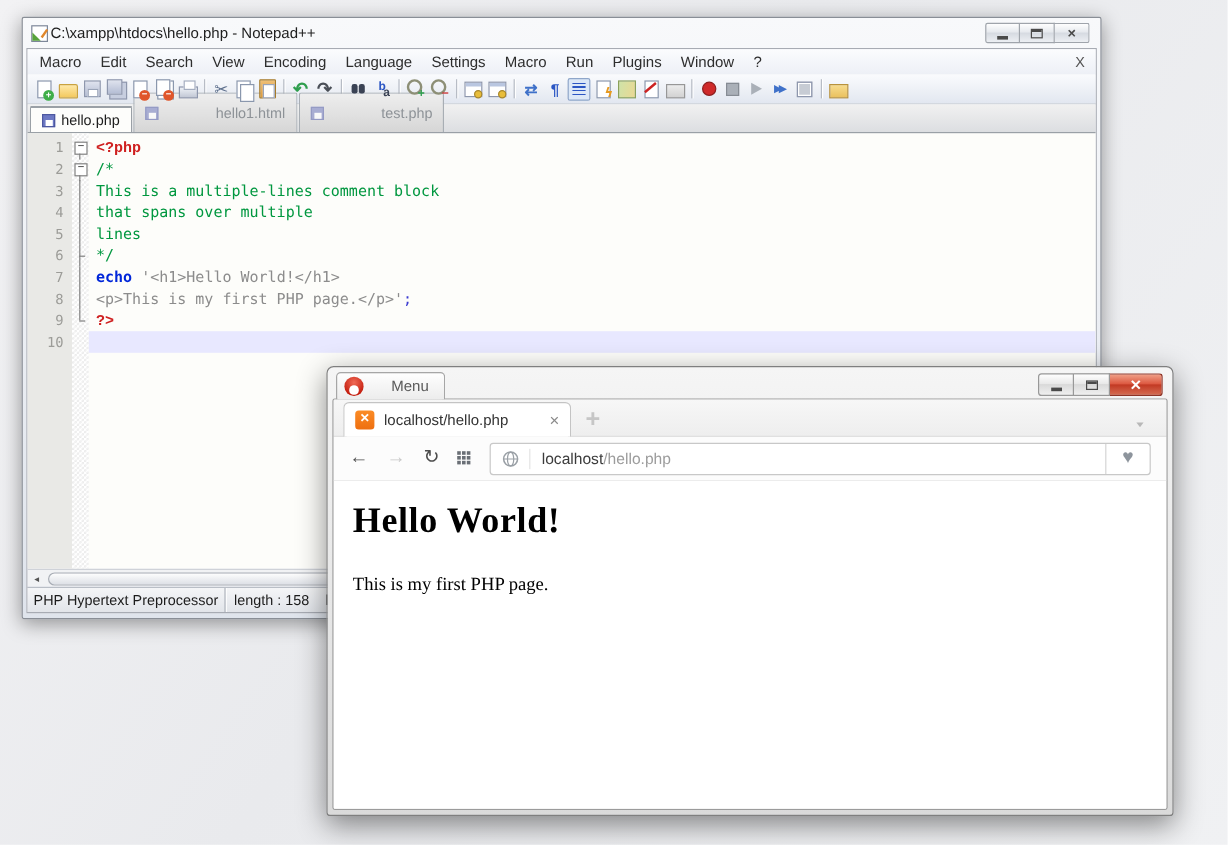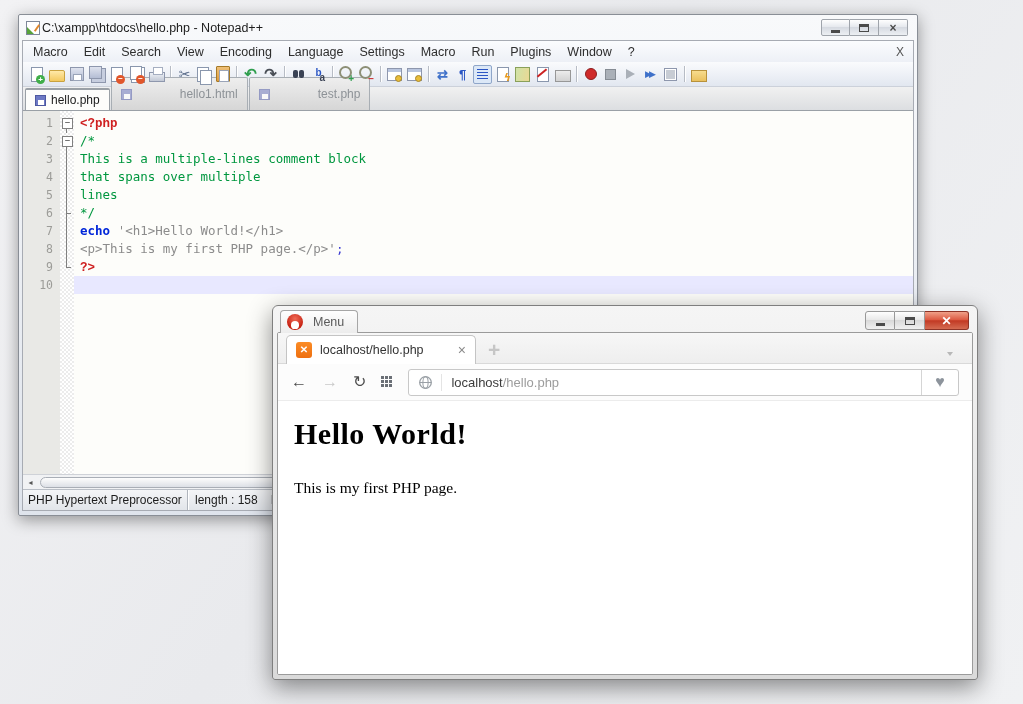--- a/index.html
+++ b/index.html
@@ -121,21 +121,21 @@
 
   
   .opera {
     left:272px; top:305px; width:706px; height:375px; z-index:5;
     background:linear-gradient(#f5f5f5,#dadada);
     border:1px solid #7f7f7f; border-radius:6px 6px 3px 3px;
     padding:0 4px 4px;
     box-shadow:0 7px 24px rgba(0,0,0,.45);
   }
   .op-title { height:26px; position:relative; }
-  .op-menu-btn { position:absolute; left:3px; bottom:-1px; height:23px; padding:0 13px 0 6px; background:linear-gradient(#fefefe,#ececec); border:1px solid #a6a6a6; border-bottom:none; border-radius:4px 4px 0 0; display:flex; align-items:center; gap:10px; font-size:12.5px; color:#5a5a5a; }
+  .op-menu-btn { position:absolute; left:3px; bottom:-1px; height:23px; padding:0 13px 0 6px; background:linear-gradient(#fefefe,#ececec); border:1px solid #a6a6a6; border-bottom:none; border-radius:4px 4px 0 0; display:flex; align-items:center; gap:23px; font-size:12.5px; color:#5a5a5a; }
   .op-logo { width:16px; height:16px; border-radius:50%; background:radial-gradient(circle at 50% 30%,#f06a56,#c41e0f 72%); position:relative; }
   .op-logo::after { content:""; position:absolute; left:4px; top:7px; width:8px; height:8px; background:#fff; border-radius:50% 50% 45% 45%; }
   .op-ctrls { position:absolute; right:4px; top:5px; display:flex; }
   .ob { width:30px; height:19px; border:1px solid #989898; border-left-width:0; background:linear-gradient(#fefefe,#e9e9e9 45%,#d9d9d9 50%,#f0f0f0); display:flex; align-items:center; justify-content:center; color:#444; }
   .ob:first-child { border-left-width:1px; border-radius:3px 0 0 3px; }
   .ob-close { width:44px; background:linear-gradient(#f0a088,#dd5b43 45%,#c23a24 52%,#d46b51); border-color:#8e3326; color:#fff; border-radius:0 3px 3px 0; font-weight:bold; font-size:12px; }
   .gl-max2 { width:10px; height:8px; border:1px solid #4a4a4a; background:linear-gradient(#4a4a4a 0 2px, transparent 2px); }
   .op-client { background:#fff; height:calc(100% - 26px); border:1px solid #9b9b9b; border-radius:2px; display:flex; flex-direction:column; overflow:hidden; }
   .op-tabstrip { height:31px; flex:0 0 31px; background:linear-gradient(#f7f7f7,#eeeeee); position:relative; display:flex; align-items:flex-end; padding-left:8px; border-bottom:1px solid #d9d9d9; }
   .op-tab { height:29px; width:190px; background:#fff; border:1px solid #c4c4c4; border-bottom:none; border-radius:5px 5px 0 0; display:flex; align-items:center; gap:8px; padding:0 9px; font-size:12.5px; color:#333; position:relative; top:1px; }

